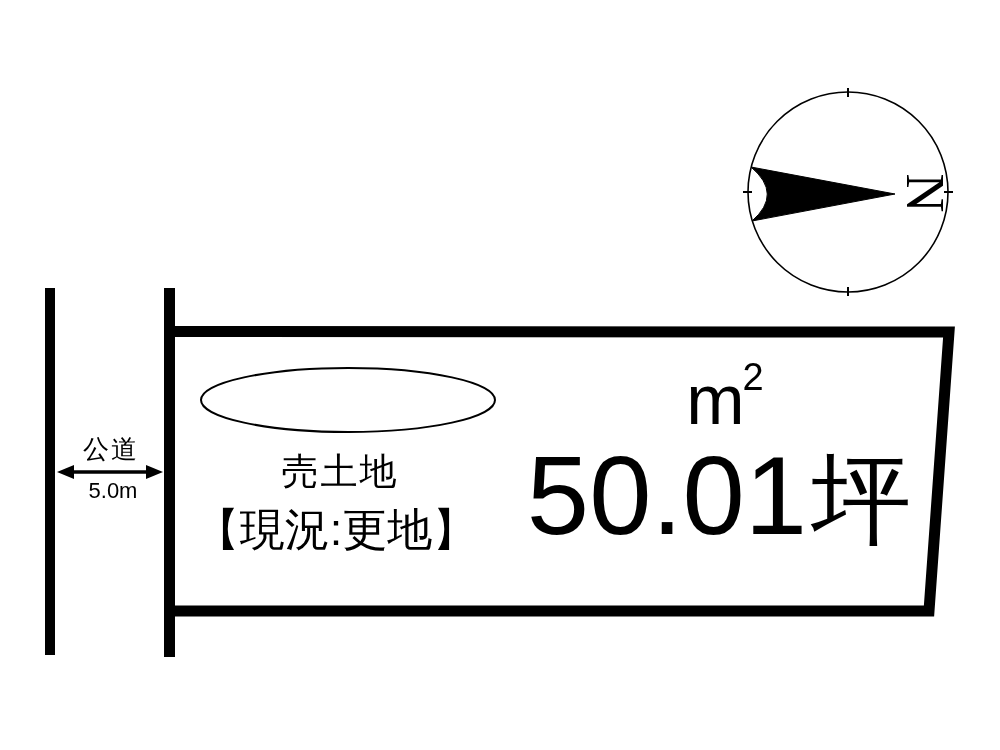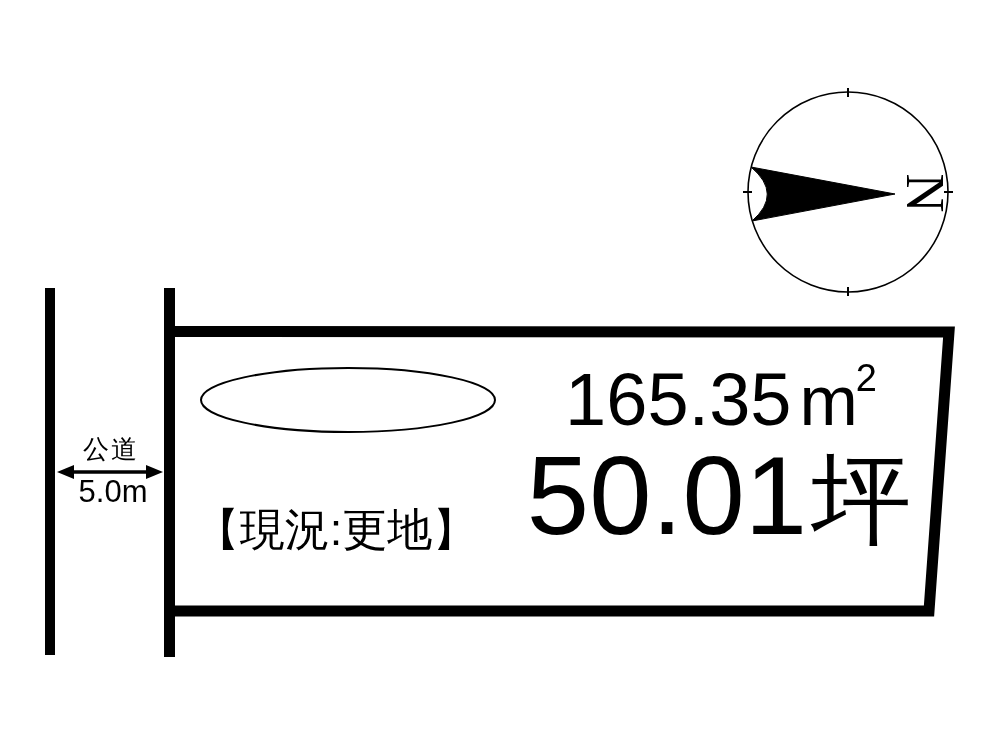--- a/index.html
+++ b/index.html
@@ -31,21 +31,21 @@
     color: #000000;
   }
   .road-label {
     left: 111px; top: 449px;
     font-size: 26px;
     letter-spacing: 2px;
     font-weight: 500;
   }
   .road-width {
     left: 113px; top: 491px;
-    font-size: 31px;
+    font-size: 22px;
   }
   .badge-label {
     left: 352px; top: 402px;
     font-size: 37px;
     letter-spacing: 1px;
     font-weight: 500;
   }
   .plot-title {
     left: 340px; top: 471px;
     font-size: 37px;
@@ -119,24 +119,24 @@
     <line x1="848" y1="88" x2="848" y2="97" stroke="#000000" stroke-width="2"></line>
     <line x1="848" y1="287" x2="848" y2="296" stroke="#000000" stroke-width="2"></line>
     <line x1="743" y1="192" x2="752" y2="192" stroke="#000000" stroke-width="2"></line>
     <line x1="944" y1="192" x2="953" y2="192" stroke="#000000" stroke-width="2"></line>
     <path d="M 895 194 L 751 167 Q 783 194 752 221 Z" fill="#000000" stroke="#000000" stroke-width="1"></path>
   </svg>
 
   <div class="abs road-label">公道</div>
   <div class="abs road-width">5.0m</div>
 
+  <div class="abs plot-title">売土地</div>
   <div class="abs plot-status">【現況:更地】</div>
 
   <div class="area-row sqm-row">
-    <span>165.35</span>
     <span class="unit-base">m</span>
     <sup class="unit-exp">2</sup>
   </div>
 
   <div class="area-row tsubo-row">
     <span>50.01</span>
     <span class="unit">坪</span>
   </div>
 
   <div class="abs north-label">N</div>

